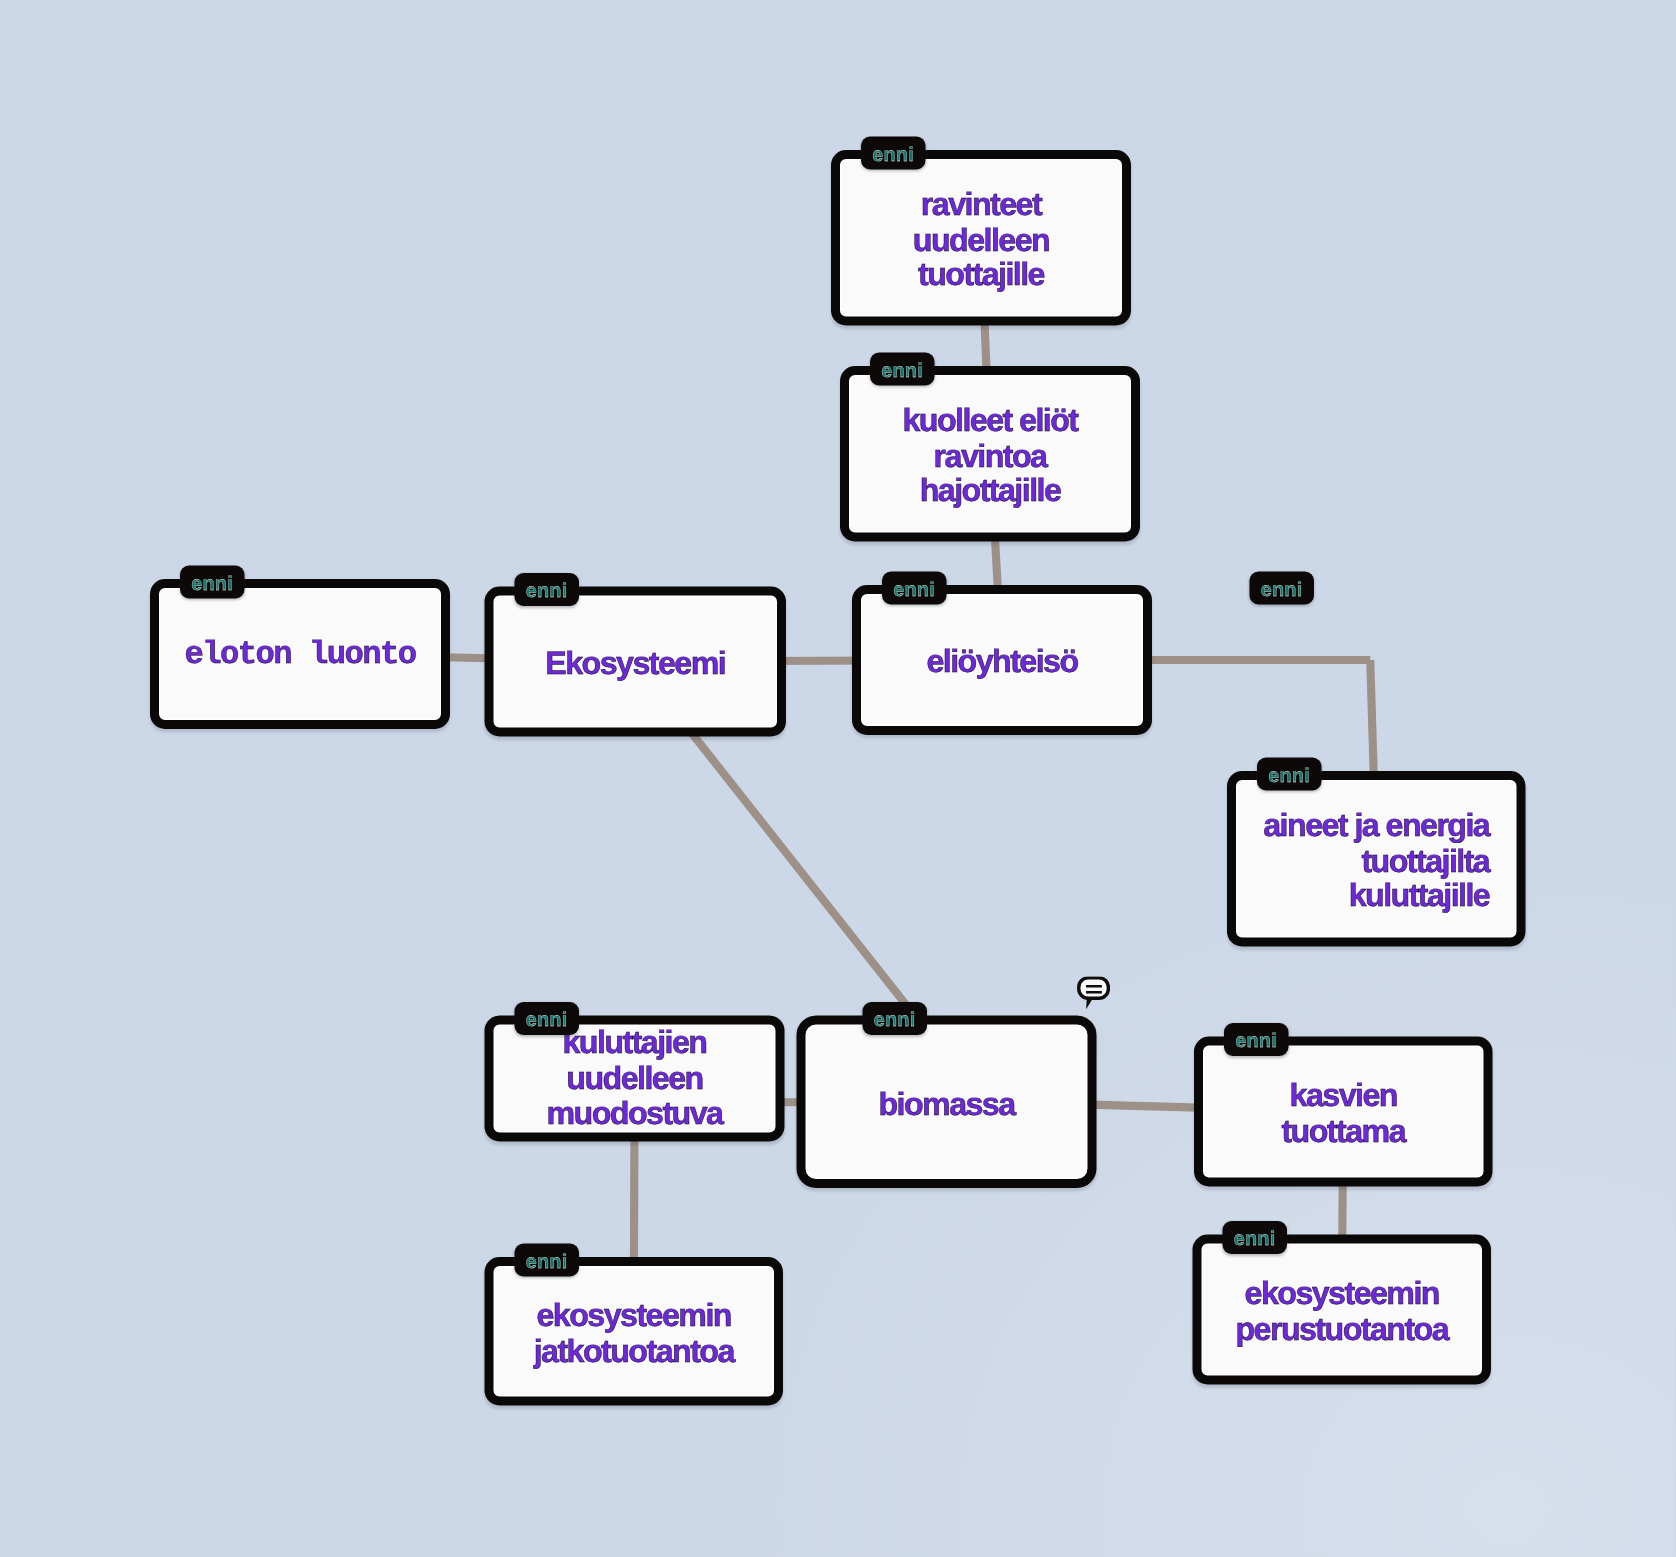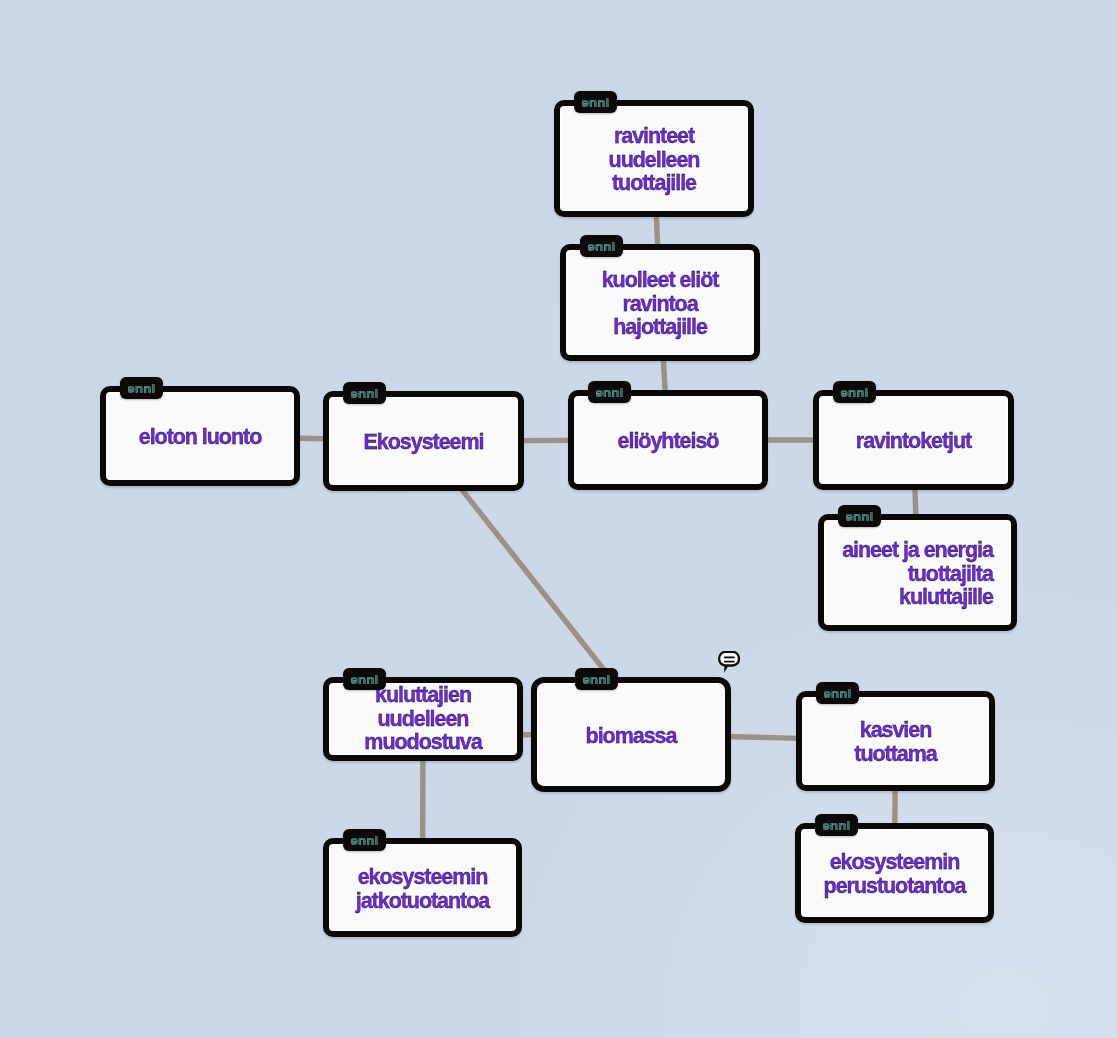--- a/index.html
+++ b/index.html
@@ -46,31 +46,28 @@
   </svg>
 
   <div id="nodes">
 
     <div class="node" style="left: 554px; top: 100px; width: 200px; height: 117px;">
       <div class="node-label"><span>ravinteet</span><br><span>uudelleen</span><br><span>tuottajille</span></div>
     </div>
     <div class="node" style="left: 560px; top: 244px; width: 200px; height: 117px;">
       <div class="node-label"><span>kuolleet eliöt</span><br><span>ravintoa</span><br><span>hajottajille</span></div>
     </div>
-    <div class="node" style="left: 100px; top: 386px; width: 200px; height: 100px;">
+    <div class="node" style="left: 100px; top: 386px; width: 200px; height: 100px; font-family: Liberation Mono, monospace;">
       <div class="node-label">eloton luonto</div>
     </div>
     <div class="node" style="left: 323px; top: 391px; width: 201px; height: 100px;">
       <div class="node-label">Ekosysteemi</div>
     </div>
     <div class="node" style="left: 568px; top: 390px; width: 200px; height: 100px; text-align: right;">
       <div class="node-label">eliöyhteisö</div>
-    </div>
-    <div class="node" style="left: 813px; top: 390px; width: 201px; height: 100px;">
-      <div class="node-label">ravintoketjut</div>
     </div>
     <div class="node" style="left: 818px; top: 514px; width: 199px; height: 117px; text-align: right;">
       <div class="node-label"><span>aineet ja energia</span><br><span>tuottajilta</span><br><span>kuluttajille</span></div>
     </div>
     <div class="node" style="left: 323px; top: 677px; width: 200px; height: 84px; align-items: flex-end;">
       <div class="node-label"><span>kuluttajien</span><br><span>uudelleen</span><br><span>muodostuva</span></div>
     </div>
     <div class="node" style="left: 531px; top: 677px; width: 200px; height: 115px; border-radius: 13px;">
       <div class="node-label">biomassa</div>
     </div>

